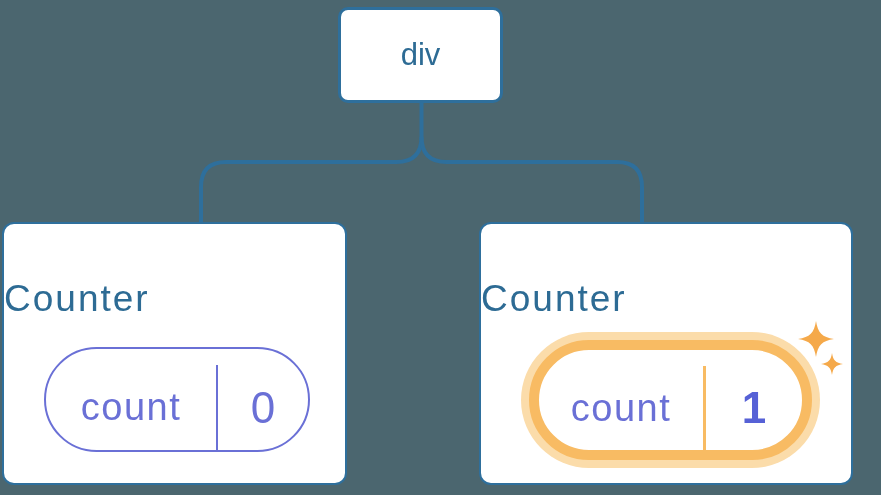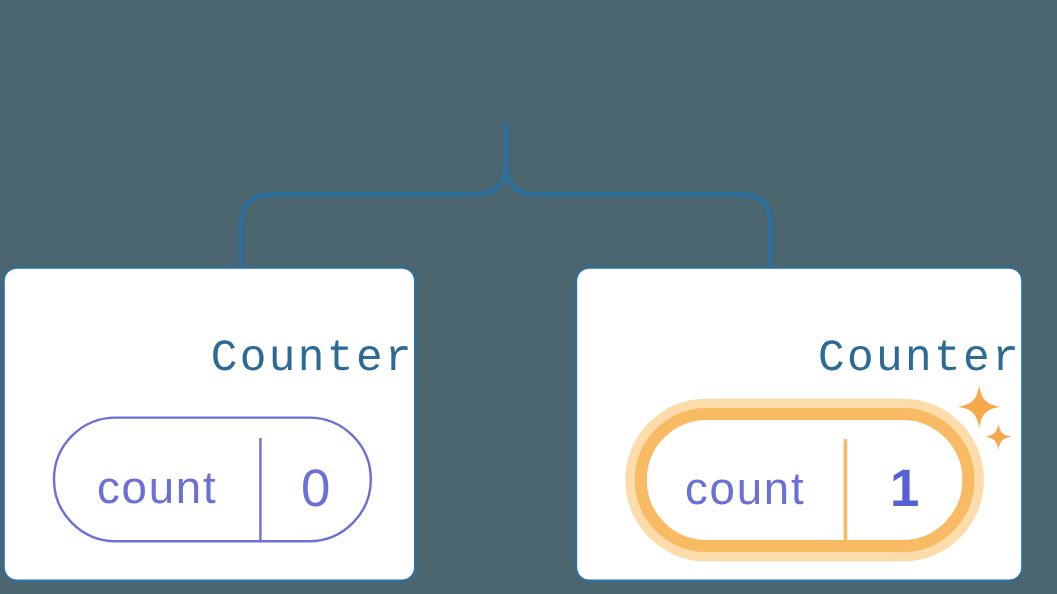--- a/index.html
+++ b/index.html
@@ -56,26 +56,25 @@
     background: var(--card-bg);
     border: 2px solid var(--blue-line);
     border-radius: 12px;
   }
   .card-left  { left: 2px;   width: 345px; }
   .card-right { left: 479px; width: 374px; }
   .card-title {
     position: absolute;
     top: 54px; left: 0;
     width: 100%;
-    text-align: right;
+    text-align: left;
     font-size: 37px;
     font-weight: 500;
     letter-spacing: 2px;
     color: var(--blue-text);
-    font-family: Liberation Mono, monospace;
   }
   .pill {
     position: absolute;
     display: flex;
     align-items: stretch;
     background: var(--card-bg);
     overflow: hidden;
   }
   .pill-plain {
     left: 40px; top: 123px;
@@ -123,20 +122,23 @@
 </head>
 <body>
 
 <div class="canvas">
 
   <svg class="connectors" viewBox="0 0 881 495" xmlns="http://www.w3.org/2000/svg">
     <path d="M421.5 102 V137 Q421.5 162 396.5 162 H226 Q201 162 201 187 V223"></path>
     <path d="M421.5 137 Q421.5 162 446.5 162 H617 Q642 162 642 187 V223"></path>
   </svg>
 
+  <div class="root-node">
+    <span>div</span>
+  </div>
 
   <div class="card card-left">
     <div class="card-title">Counter</div>
     <div class="pill pill-plain">
       <div class="pill-key">count</div>
       <div class="pill-value">0</div>
     </div>
   </div>
 
   <div class="card card-right">

